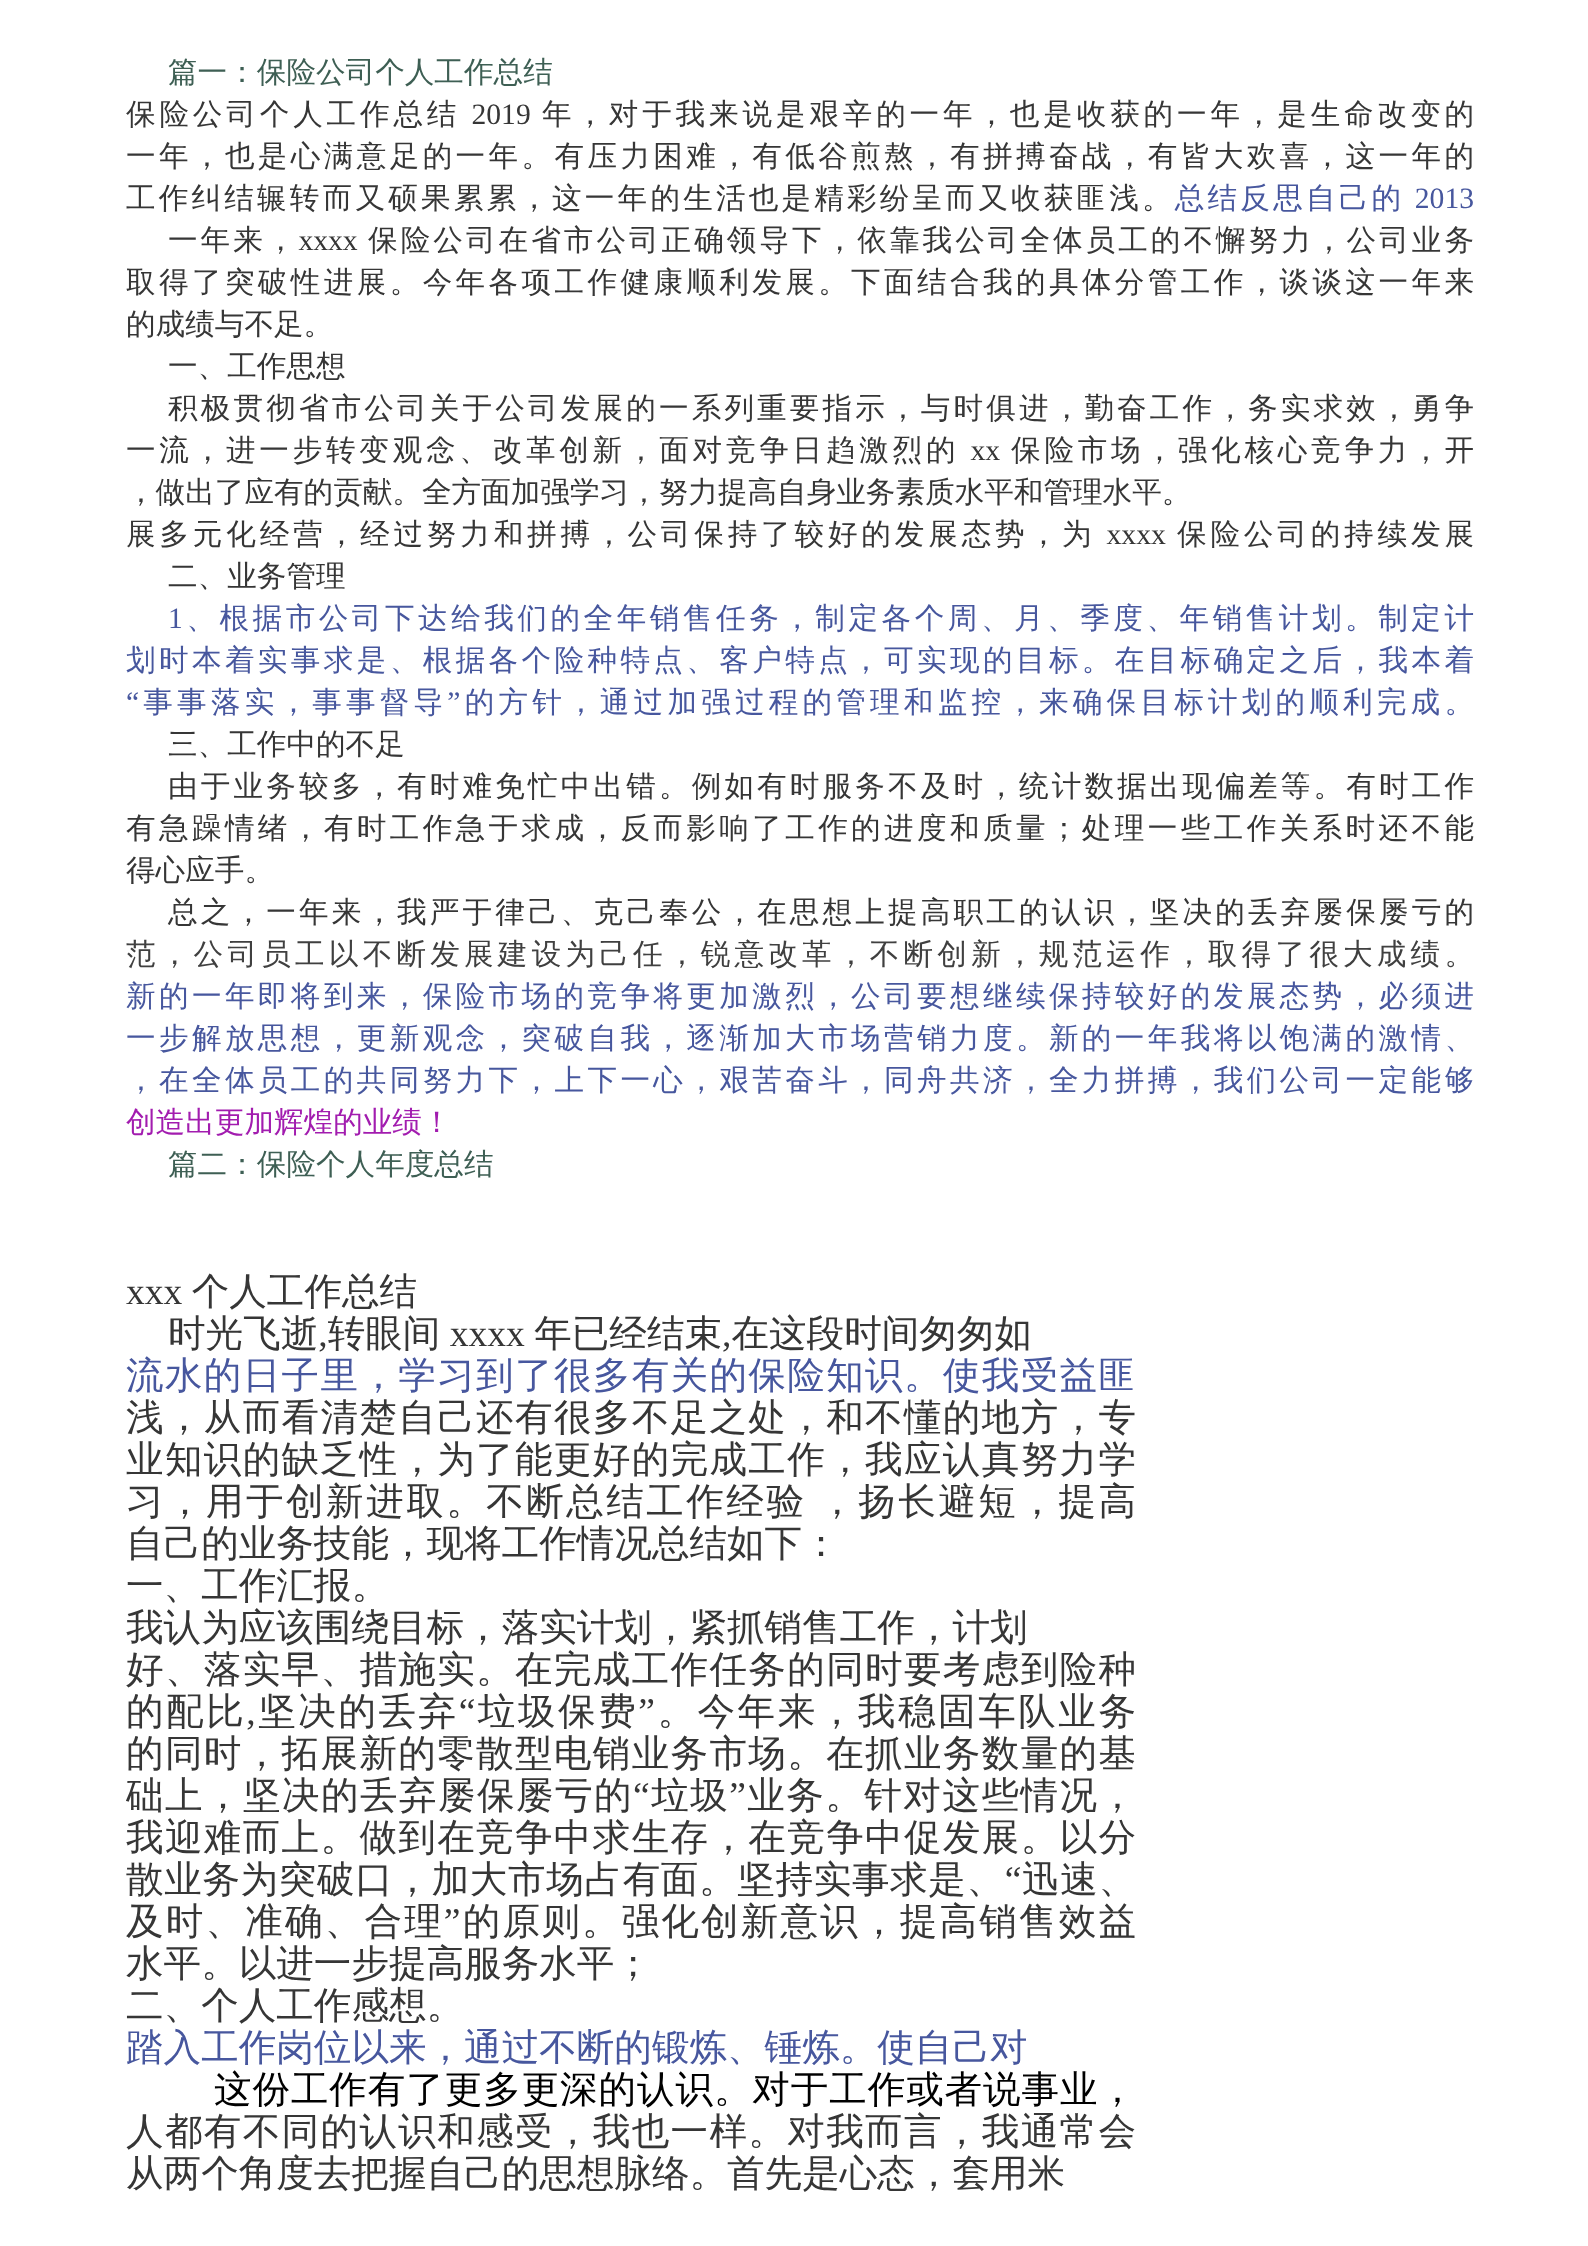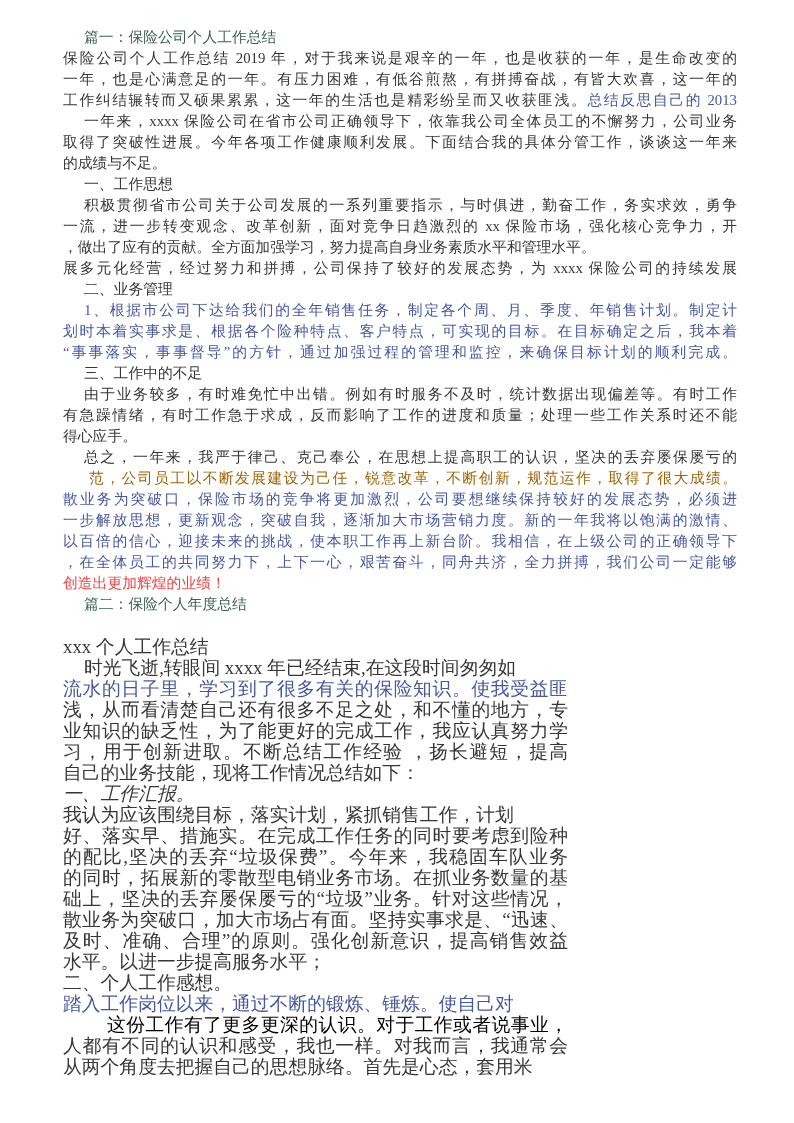--- a/index.html
+++ b/index.html
@@ -45,42 +45,42 @@
       <div class="ln f" style="height: 21px;"><span style="color: rgb(54, 54, 54);">展多元化经营，经过努力和拼搏，公司保持了较好的发展态势，为 xxxx 保险公司的持续发展</span></div>
       <div class="ln i" style="height: 21px;"><span style="color: rgb(54, 54, 54);">二、业务管理</span></div>
       <div class="ln f i" style="height: 21px;"><span style="color: rgb(71, 87, 158);">1、根据市公司下达给我们的全年销售任务，制定各个周、月、季度、年销售计划。制定计</span></div>
       <div class="ln f" style="height: 21px;"><span style="color: rgb(71, 87, 158);">划时本着实事求是、根据各个险种特点、客户特点，可实现的目标。在目标确定之后，我本着</span></div>
       <div class="ln f" style="height: 21px;"><span style="color: rgb(71, 87, 158);">“事事落实，事事督导”的方针，通过加强过程的管理和监控，来确保目标计划的顺利完成。</span></div>
       <div class="ln i" style="height: 21px;"><span style="color: rgb(54, 54, 54);">三、工作中的不足</span></div>
       <div class="ln f i" style="height: 21px;"><span style="color: rgb(54, 54, 54);">由于业务较多，有时难免忙中出错。例如有时服务不及时，统计数据出现偏差等。有时工作</span></div>
       <div class="ln f" style="height: 21px;"><span style="color: rgb(54, 54, 54);">有急躁情绪，有时工作急于求成，反而影响了工作的进度和质量；处理一些工作关系时还不能</span></div>
       <div class="ln" style="height: 21px;"><span style="color: rgb(54, 54, 54);">得心应手。</span></div>
       <div class="ln f i" style="height: 21px;"><span style="color: rgb(54, 54, 54);">总之，一年来，我严于律己、克己奉公，在思想上提高职工的认识，坚决的丢弃屡保屡亏的</span></div>
-      <div class="ln f" style="height: 21px;"><span style="color: #a16207; margin-left: 26px;">范，公司员工以不断发展建设为己任，锐意改革，不断创新，规范运作，取得了很大成绩。</span></div>
-      <div class="ln f" style="height: 21px;"><span style="color: rgb(71, 87, 158);">散业务为突破口，保险市场的竞争将更加激烈，公司要想继续保持较好的发展态势，必须进</span></div>
+      <div class="ln f" style="height: 21px;"><span style="color: #404040;">范，公司员工以不断发展建设为己任，锐意改革，不断创新，规范运作，取得了很大成绩。</span></div>
+      <div class="ln f" style="height: 21px;"><span style="color: rgb(71, 87, 158);">新的一年即将到来，保险市场的竞争将更加激烈，公司要想继续保持较好的发展态势，必须进</span></div>
       <div class="ln f" style="height: 21px;"><span style="color: rgb(71, 87, 158);">一步解放思想，更新观念，突破自我，逐渐加大市场营销力度。新的一年我将以饱满的激情、</span></div>
-      <div class="ln f" style="height: 21px;"><span style="color: rgb(71, 87, 158);">以百倍的信心，迎接未来的挑战，使本职工作再上新台阶。我相信，在上级公司的正确领导下</span></div>
       <div class="ln f" style="height: 21px;"><span style="color: rgb(71, 87, 158);">，在全体员工的共同努力下，上下一心，艰苦奋斗，同舟共济，全力拼搏，我们公司一定能够</span></div>
-      <div class="ln" style="height: 21px;"><span style="color: #ef4444; font-family: Liberation Mono, monospace;">创造出更加辉煌的业绩！</span></div>
+      <div class="ln" style="height: 21px;"><span style="color: #a21caf; font-family: Liberation Mono, monospace;">创造出更加辉煌的业绩！</span></div>
       <div class="ln i" style="height: 21px;"><span style="color: rgb(62, 95, 84);">篇二：保险个人年度总结</span></div>
     </div>
   <div class="sec" id="sec2" style="left: 63px; top: 636px; width: 505px; font-size: 18.8px; line-height: 21px;">
       <div class="ln" style="height: 21px;"><span style="color: rgb(54, 54, 54);">xxx 个人工作总结</span></div>
       <div class="ln i" style="height: 21px;"><span style="color: rgb(54, 54, 54);">时光飞逝,转眼间 xxxx 年已经结束,在这段时间匆匆如</span></div>
       <div class="ln f" style="height: 21px;"><span style="color: rgb(71, 87, 158);">流水的日子里，学习到了很多有关的保险知识。使我受益匪</span></div>
       <div class="ln f" style="height: 21px;"><span style="color: rgb(54, 54, 54);">浅，从而看清楚自己还有很多不足之处，和不懂的地方，专</span></div>
       <div class="ln f" style="height: 21px;"><span style="color: rgb(54, 54, 54);">业知识的缺乏性，为了能更好的完成工作，我应认真努力学</span></div>
       <div class="ln f" style="height: 21px;"><span style="color: rgb(54, 54, 54);">习，用于创新进取。不断总结工作经验 ，扬长避短，提高</span></div>
       <div class="ln" style="height: 21px;"><span style="color: rgb(54, 54, 54);">自己的业务技能，现将工作情况总结如下：</span></div>
-      <div class="ln" style="height: 21px; font-style: italic;"><span style="color: rgb(54, 54, 54);">一、工作汇报。</span></div>
+      <div class="ln" style="height: 21px;"><span style="color: rgb(54, 54, 54);">一、工作汇报。</span></div>
       <div class="ln" style="height: 21px;"><span style="color: rgb(54, 54, 54);">我认为应该围绕目标，落实计划，紧抓销售工作，计划</span></div>
       <div class="ln f" style="height: 21px;"><span style="color: rgb(54, 54, 54);">好、落实早、措施实。在完成工作任务的同时要考虑到险种</span></div>
       <div class="ln f" style="height: 21px;"><span style="color: rgb(54, 54, 54);">的配比,坚决的丢弃“垃圾保费”。今年来，我稳固车队业务</span></div>
       <div class="ln f" style="height: 21px;"><span style="color: rgb(54, 54, 54);">的同时，拓展新的零散型电销业务市场。在抓业务数量的基</span></div>
       <div class="ln f" style="height: 21px;"><span style="color: rgb(54, 54, 54);">础上，坚决的丢弃屡保屡亏的“垃圾”业务。针对这些情况，</span></div>
+      <div class="ln f" style="height: 21px;"><span style="color: rgb(54, 54, 54);">我迎难而上。做到在竞争中求生存，在竞争中促发展。以分</span></div>
       <div class="ln f" style="height: 21px;"><span style="color: rgb(54, 54, 54);">散业务为突破口，加大市场占有面。坚持实事求是、“迅速、</span></div>
       <div class="ln f" style="height: 21px;"><span style="color: rgb(54, 54, 54);">及时、准确、合理”的原则。强化创新意识，提高销售效益</span></div>
       <div class="ln" style="height: 21px;"><span style="color: rgb(54, 54, 54);">水平。以进一步提高服务水平；</span></div>
       <div class="ln" style="height: 21px;"><span style="color: rgb(54, 54, 54);">二、个人工作感想。</span></div>
       <div class="ln" style="height: 21px;"><span style="color: rgb(71, 87, 158);">踏入工作岗位以来，通过不断的锻炼、锤炼。使自己对</span></div>
       <div class="ln f" style="height: 21px;"><span style="color: #000000; margin-left: 44px;">这份工作有了更多更深的认识。对于工作或者说事业，每个</span></div>
       <div class="ln f" style="height: 21px;"><span style="color: rgb(54, 54, 54);">人都有不同的认识和感受，我也一样。对我而言，我通常会</span></div>
       <div class="ln" style="height: 21px;"><span style="color: rgb(54, 54, 54);">从两个角度去把握自己的思想脉络。首先是心态，套用米</span></div>
     </div>
 </div>

